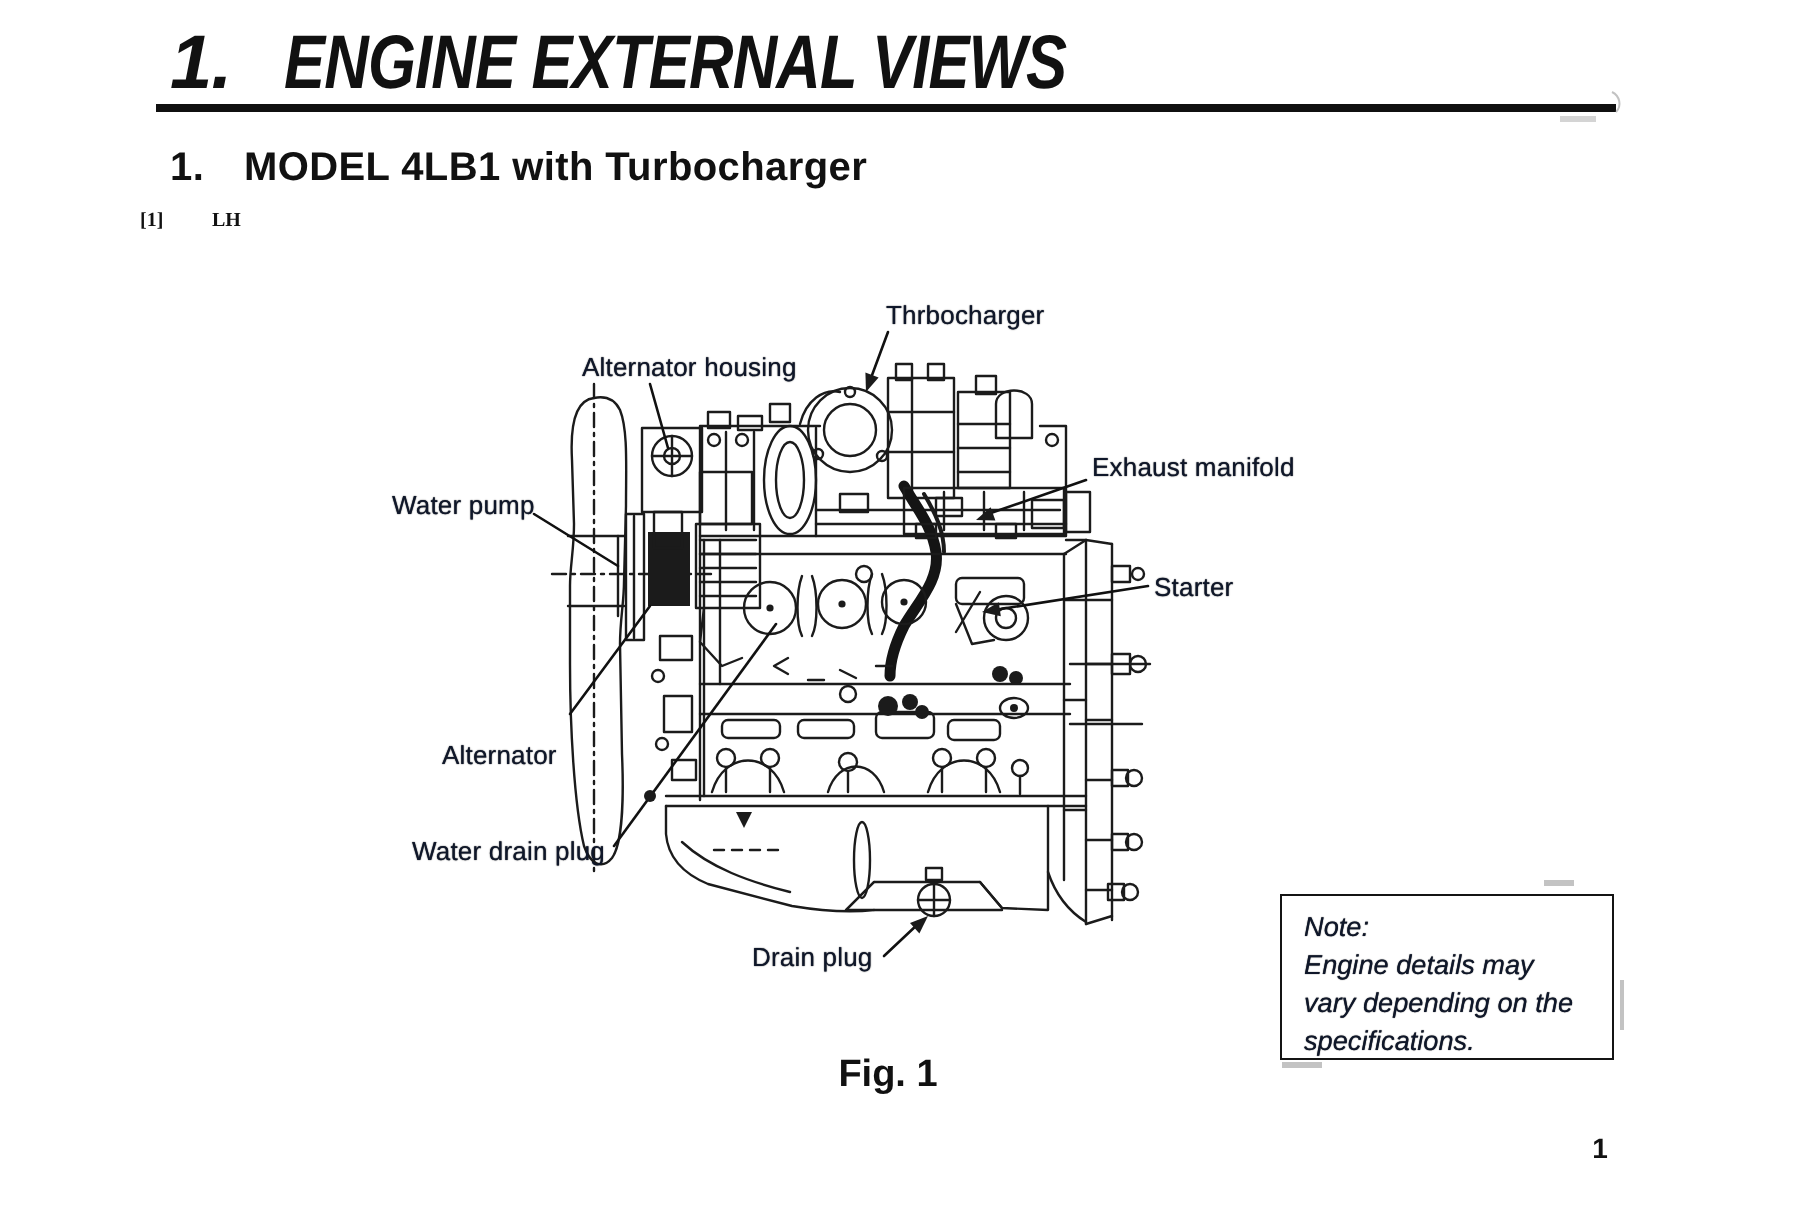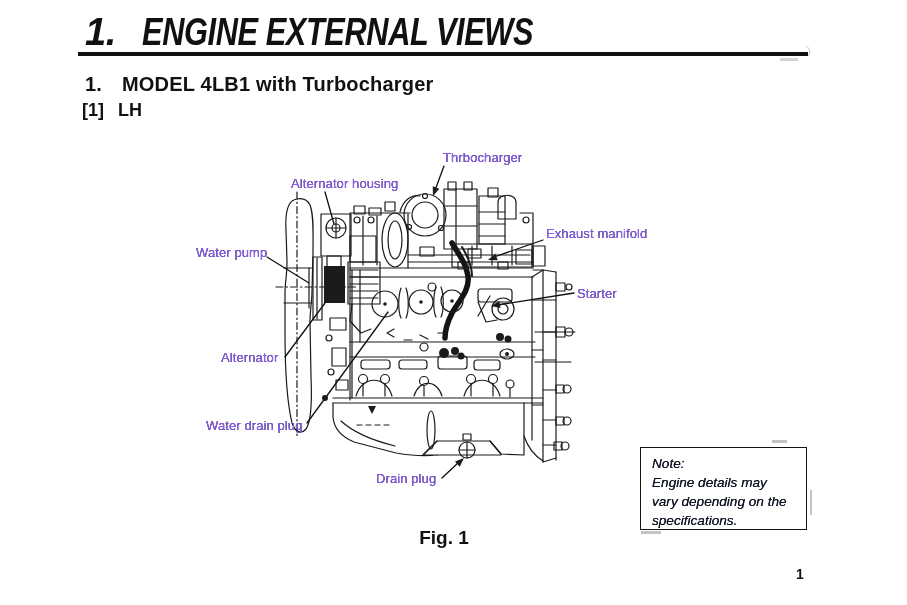--- a/index.html
+++ b/index.html
@@ -9,26 +9,26 @@
   }
   
   .h1row{position:absolute;left:85px;top:13px;white-space:nowrap;
          font-style:italic;font-weight:bold;font-size:38px;line-height:38px;letter-spacing:-0.5px;}
   .h1num{display:inline-block;width:57px;}
   .h1title{display:inline-block;transform:scaleX(0.81);transform-origin:left center;}
   .rule{position:absolute;left:78px;top:52px;width:730px;height:4px;background:#101010;}
   .h2row{position:absolute;left:85px;top:72px;white-space:nowrap;
          font-weight:bold;font-size:20px;line-height:24px;letter-spacing:0.2px;}
   .h2num{display:inline-block;width:37px;}
-  .h3row{position:absolute;left:82px;top:103px;white-space:nowrap;
-         font-weight:bold;font-size:18px;line-height:15px;}
+  .h3row{position:absolute;left:70px;top:103px;white-space:nowrap;
+         font-weight:bold;font-size:10px;line-height:15px;font-family:Liberation Serif, serif;}
   .h3num{display:inline-block;width:36px;}
   
   .lbl{position:absolute;font-size:13px;line-height:15px;white-space:nowrap;
-       color:#8b5cf6;text-shadow:0 0 0.6px #141414;letter-spacing:0.1px;}
+       color:#0f172a;text-shadow:0 0 0.6px #141414;letter-spacing:0.1px;}
   .figcap{position:absolute;left:404px;top:527px;width:80px;text-align:center;
           font-weight:bold;font-size:19px;}
   
   .notebox{position:absolute;left:640px;top:447px;width:167px;height:83px;
            border:1.6px solid #141414;box-sizing:border-box;padding:6px 6px 0 11px;}
   .notebox p{margin:0;font-style:italic;font-size:13.6px;line-height:19px;
              color:#0f172a;text-shadow:0 0 0.5px #141414;}
   .pageno{position:absolute;left:790px;top:566px;width:20px;text-align:center;
           font-weight:bold;font-size:14px;}
   
@@ -254,21 +254,21 @@
       <rect x="810" y="490" width="2" height="25" fill="#888888" opacity="0.5"></rect>
       <rect x="641" y="531" width="20" height="3" fill="#888888" opacity="0.5"></rect>
     </g>
   </svg>
 
   <div class="lbl" style="left:443px;top:150px;">Thrbocharger</div>
   <div class="lbl" style="left:291px;top:176px;">Alternator housing</div>
   <div class="lbl" style="left:546px;top:226px;">Exhaust manifold</div>
   <div class="lbl" style="left:196px;top:245px;">Water pump</div>
   <div class="lbl" style="left:577px;top:286px;">Starter</div>
-  <div class="lbl" style="left:221px;top:350px;">Alternator</div>
+  <div class="lbl" style="left:221px;top:370px;">Alternator</div>
   <div class="lbl" style="left:206px;top:418px;">Water drain plug</div>
   <div class="lbl" style="left:376px;top:471px;">Drain plug</div>
 
   <div class="figcap">Fig. 1</div>
 
   <div class="notebox">
     <p>Note:</p>
     <p>Engine details may</p>
     <p>vary depending on the</p>
     <p>specifications.</p>

